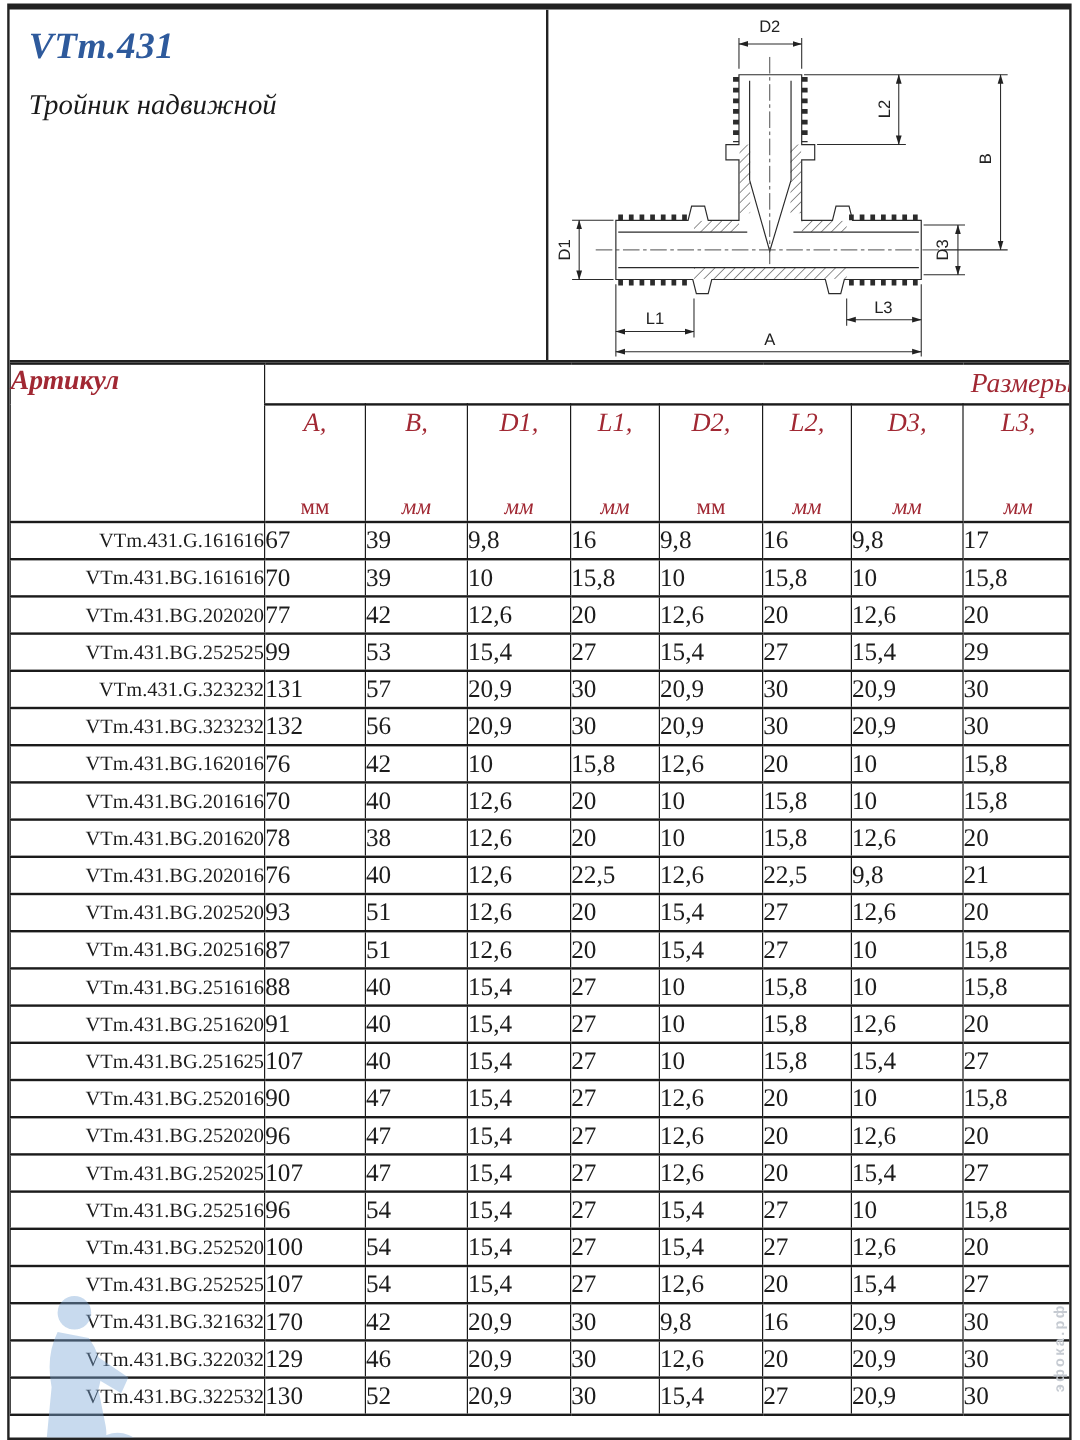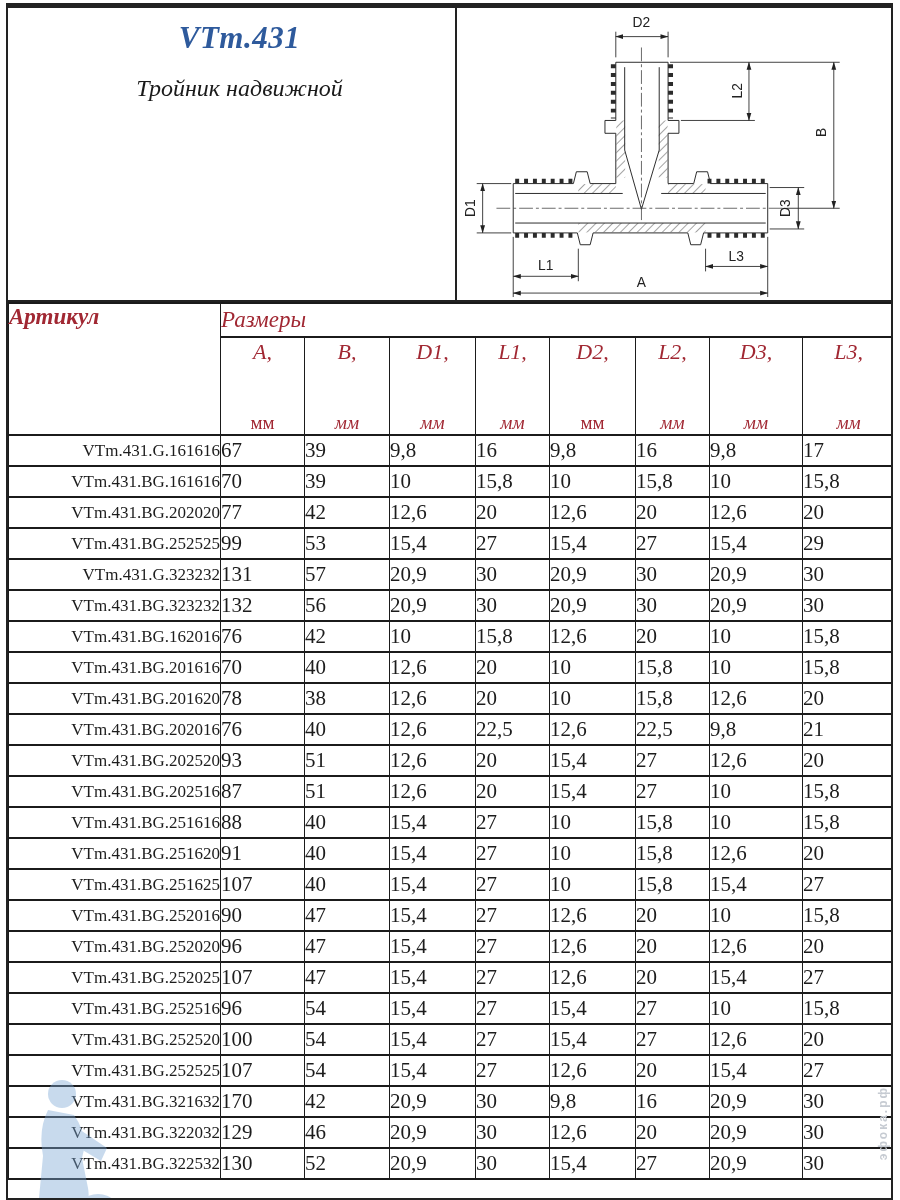--- a/index.html
+++ b/index.html
@@ -4,33 +4,33 @@
 <style>
   html,body{margin:0;padding:0;background:#fff;}
   body{width:900px;height:1200px;overflow:hidden;position:relative;
        font-family:"Liberation Serif",serif;color:#1c1c1c;}
   .page{position:absolute;left:6px;top:3px;width:887px;height:1197px;
         box-sizing:border-box;border:2px solid #222;border-top:5px solid #222;
         overflow:hidden;background:#fff;}
   
   .header-section{display:flex;height:292px;border-bottom:2px solid #222;}
   .title-cell{width:449px;box-sizing:border-box;border-right:2px solid #222;
-              padding:12px 0 0 16px;text-align:center;}
+              padding:12px 0 0 16px;}
   .product-code{font-size:31px;font-weight:bold;font-style:italic;color:#2e5a9c;
                 letter-spacing:.5px;}
   .product-name{font-size:24px;font-style:italic;color:#1a1a1a;margin-top:19px;}
   .drawing-cell{flex:1;position:relative;}
   .drawing-cell svg{display:block;width:100%;height:100%;}
   
   table.dims{width:100%;table-layout:fixed;border-collapse:collapse;}
   table.dims th,table.dims td{border:1px solid #1b1b1b;border-top-width:2px;
         border-bottom-width:2px;padding:0;box-sizing:border-box;}
   th.article-h{text-align:left;vertical-align:top;padding:6px 0 0 12px;
         font-style:italic;font-weight:bold;font-size:23px;color:#a12833;}
-  th.sizes-h{height:34px;text-align:left;vertical-align:middle;
+  th.sizes-h{height:34px;text-align:right;vertical-align:middle;
         font-style:italic;font-weight:normal;font-size:23px;color:#a12833;}
   th.sub{height:62px;text-align:center;vertical-align:middle;
         font-weight:normal;color:#a12833;}
   th.sub .sym{font-style:italic;font-size:22px;line-height:1.25;}
   th.sub .unit{font-size:19px;line-height:1.2;margin-top:46px;}
   th.sub .unit.it{font-style:italic;}
   td.article{height:31px;font-size:17px;text-align:right;padding-left:11px;
         white-space:nowrap;overflow:hidden;}
   td.val{font-size:21px;text-align:left;padding-left:15px;white-space:nowrap;}
   

